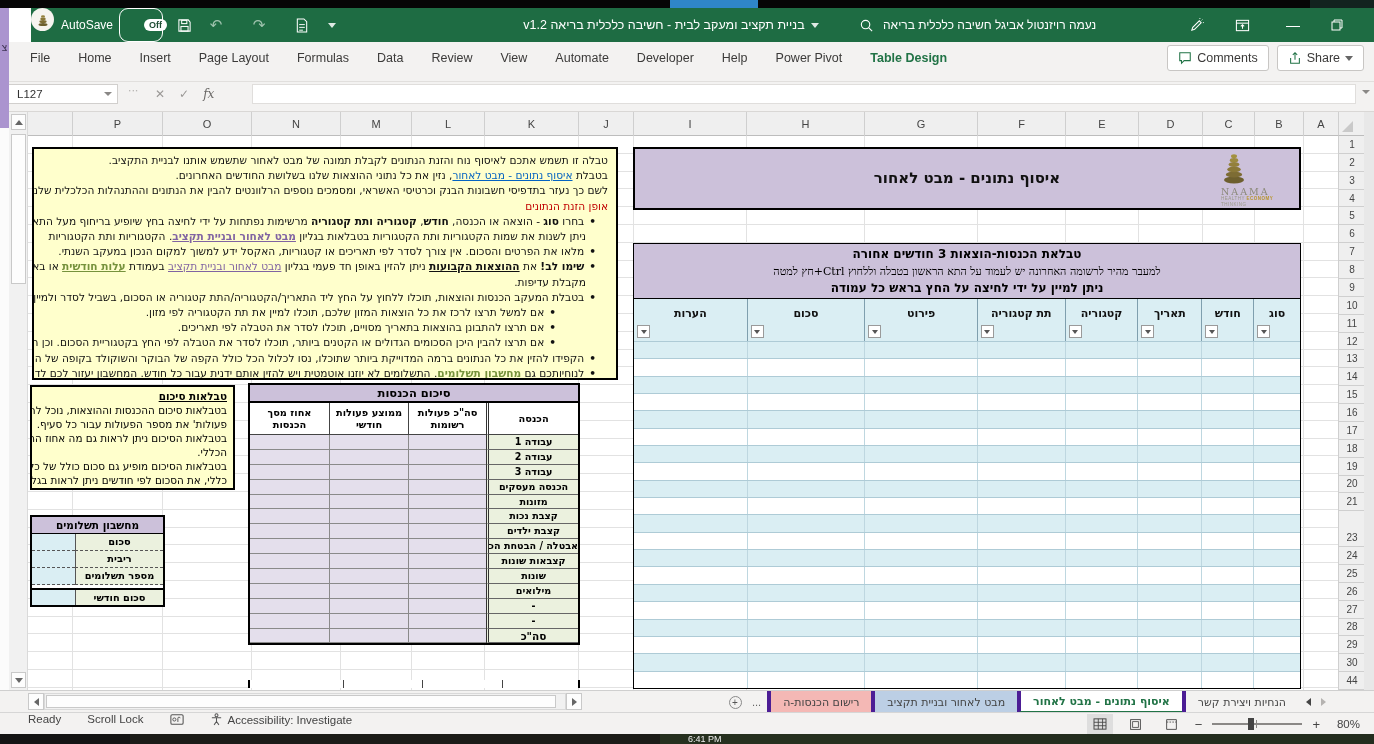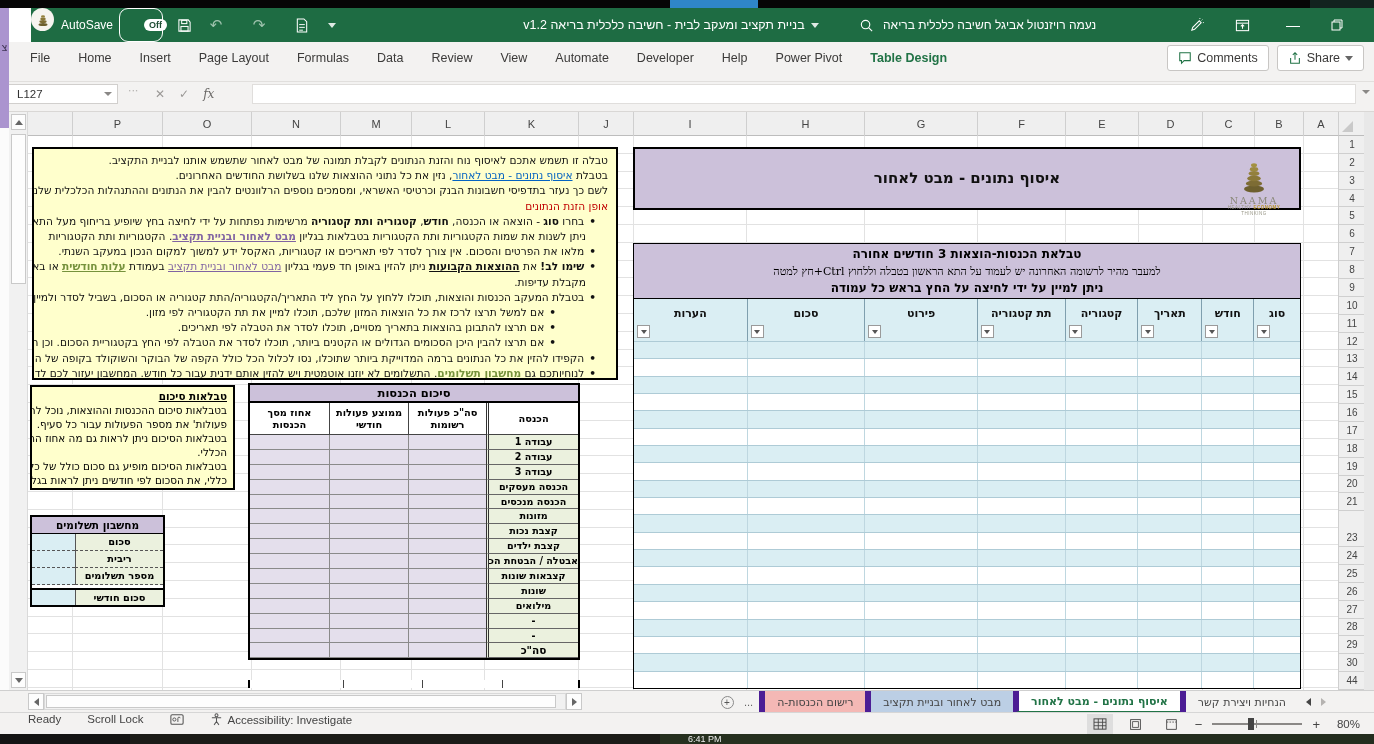--- a/index.html
+++ b/index.html
@@ -86,21 +86,21 @@
   .note-line.cont { padding-right:22px; }
   .s-b { font-weight:bold; } .s-u { text-decoration:underline; }
   .s-blue { color:#0563c1; text-decoration:underline; }
   .s-purple { color:#8064a2; text-decoration:underline; }
   .s-green { color:#76923c; text-decoration:underline; }
   .s-red { color:#c00000; }
 
   
   .title-block { position:absolute; left:605px; top:11px; width:668px; height:63px; background:#ccc1da; border:2px solid #000; }
   .tb-title { position:absolute; left:0; right:0; top:20px; text-align:center; font-family:"DejaVu Sans",sans-serif; font-size:15px; font-weight:bold; color:#111; direction:rtl; }
-  .tb-logo { position:absolute; right:12px; top:10px; width:66px; height:59px; text-align:center; }
+  .tb-logo { position:absolute; right:12px; top:1px; width:66px; height:59px; text-align:left; }
   .tb-logo .nm { font-family:"DejaVu Serif",serif; font-size:9.5px; letter-spacing:2px; color:#8a8878; line-height:8px; }
   .tb-logo .tg { font-size:4.5px; color:#9a9888; letter-spacing:.5px; line-height:6px; }
   .tb-logo .tg b { color:#b8962e; }
 
   
   .data-table { position:absolute; left:605px; top:107px; width:668px; border:1.5px solid #000; }
   .dt-band { background:#ccc1da; border-bottom:1.5px solid #000; height:55px; text-align:center; direction:rtl; padding-top:2px; }
   .dt-band .b1 { font-family:"DejaVu Sans",sans-serif; font-size:12px; font-weight:bold; line-height:17px; }
   .dt-band .b2 { font-family:"DejaVu Serif",serif; font-size:11px; line-height:17px; }
   .dt-band .b3 { font-family:"DejaVu Sans",sans-serif; font-size:12px; font-weight:bold; line-height:17px; }
@@ -149,21 +149,21 @@
   .expense-sliver i { position:absolute; top:0; width:1px; height:8px; background:#444; }
 
   
   .tabbar { position:absolute; left:0; top:690px; width:1374px; height:22px; background:#f3f2f1; border-top:1px solid #cfcfcf; }
   .hs-btn { position:absolute; top:2px; width:16px; height:17px; background:#fdfdfd; border:1px solid #c9c9c9; display:flex; align-items:center; justify-content:center; }
   .tri-left { width:0; height:0; border-top:4px solid transparent; border-bottom:4px solid transparent; border-right:5px solid #666; }
   .tri-right { width:0; height:0; border-top:4px solid transparent; border-bottom:4px solid transparent; border-left:5px solid #666; }
   .hs-track { position:absolute; left:44px; top:2px; width:522px; height:17px; background:#f1f1f1; border:1px solid #d9d9d9; }
   .hs-thumb { position:absolute; left:1px; top:1px; width:510px; height:13px; background:#fdfdfd; border:1px solid #c9c9c9; }
   .sheet-tabs { position:absolute; left:586px; top:0; width:712px; height:22px; display:flex; direction:rtl; align-items:stretch; }
-  .sheet-tab { display:flex; align-items:center; padding:0 12px; font-family:"DejaVu Sans",sans-serif; font-size:11px; color:#444; border-left:6px solid #4c1d95; white-space:nowrap; }
+  .sheet-tab { display:flex; align-items:center; padding:0 12px; font-family:"DejaVu Sans",sans-serif; font-size:11px; color:#444; border-left:4px solid #4c1d95; white-space:nowrap; }
   .sheet-tab.active { background:#fff; color:#217346; font-weight:bold; border-bottom:2.5px solid #217346; }
   .sheet-tab.blue { background:#bccfe5; }
   .sheet-tab.pink { background:#f4b8b5; }
   .tab-overflow { display:flex; align-items:center; padding:0 6px; color:#666; font-size:11px; }
   .add-sheet { display:flex; align-items:center; justify-content:center; width:22px; color:#666; }
   .add-sheet .circ { width:13px; height:13px; border:1px solid #8a8a8a; border-radius:50%; font-size:10px; line-height:11px; text-align:center; color:#555; }
   .tab-nav { position:absolute; left:1300px; top:0; height:22px; display:flex; align-items:center; gap:10px; padding:0 6px; }
 
   
   .statusbar { position:absolute; left:0; top:712px; width:1374px; height:22px; background:#f3f2f1; border-top:1px solid #d6d6d6; font-size:11.5px; color:#444; }
@@ -695,26 +695,20 @@
             <div class="inc-val" style="width: 80px;"></div>
             <div class="inc-val" style="width: 80px;"></div>
           </div>
           <div class="inc-row">
             <div class="inc-lbl" style="width: 93px;">הכנסה מעסקים</div>
             <div class="inc-val" style="width: 79px;"></div>
             <div class="inc-val" style="width: 80px;"></div>
             <div class="inc-val" style="width: 80px;"></div>
           </div>
           <div class="inc-row">
-            <div class="inc-lbl" style="width: 93px;">הכנסה מנכסים</div>
-            <div class="inc-val" style="width: 79px;"></div>
-            <div class="inc-val" style="width: 80px;"></div>
-            <div class="inc-val" style="width: 80px;"></div>
-          </div>
-          <div class="inc-row">
             <div class="inc-lbl" style="width: 93px;">מזונות</div>
             <div class="inc-val" style="width: 79px;"></div>
             <div class="inc-val" style="width: 80px;"></div>
             <div class="inc-val" style="width: 80px;"></div>
           </div>
           <div class="inc-row">
             <div class="inc-lbl" style="width: 93px;">קצבת נכות</div>
             <div class="inc-val" style="width: 79px;"></div>
             <div class="inc-val" style="width: 80px;"></div>
             <div class="inc-val" style="width: 80px;"></div>

